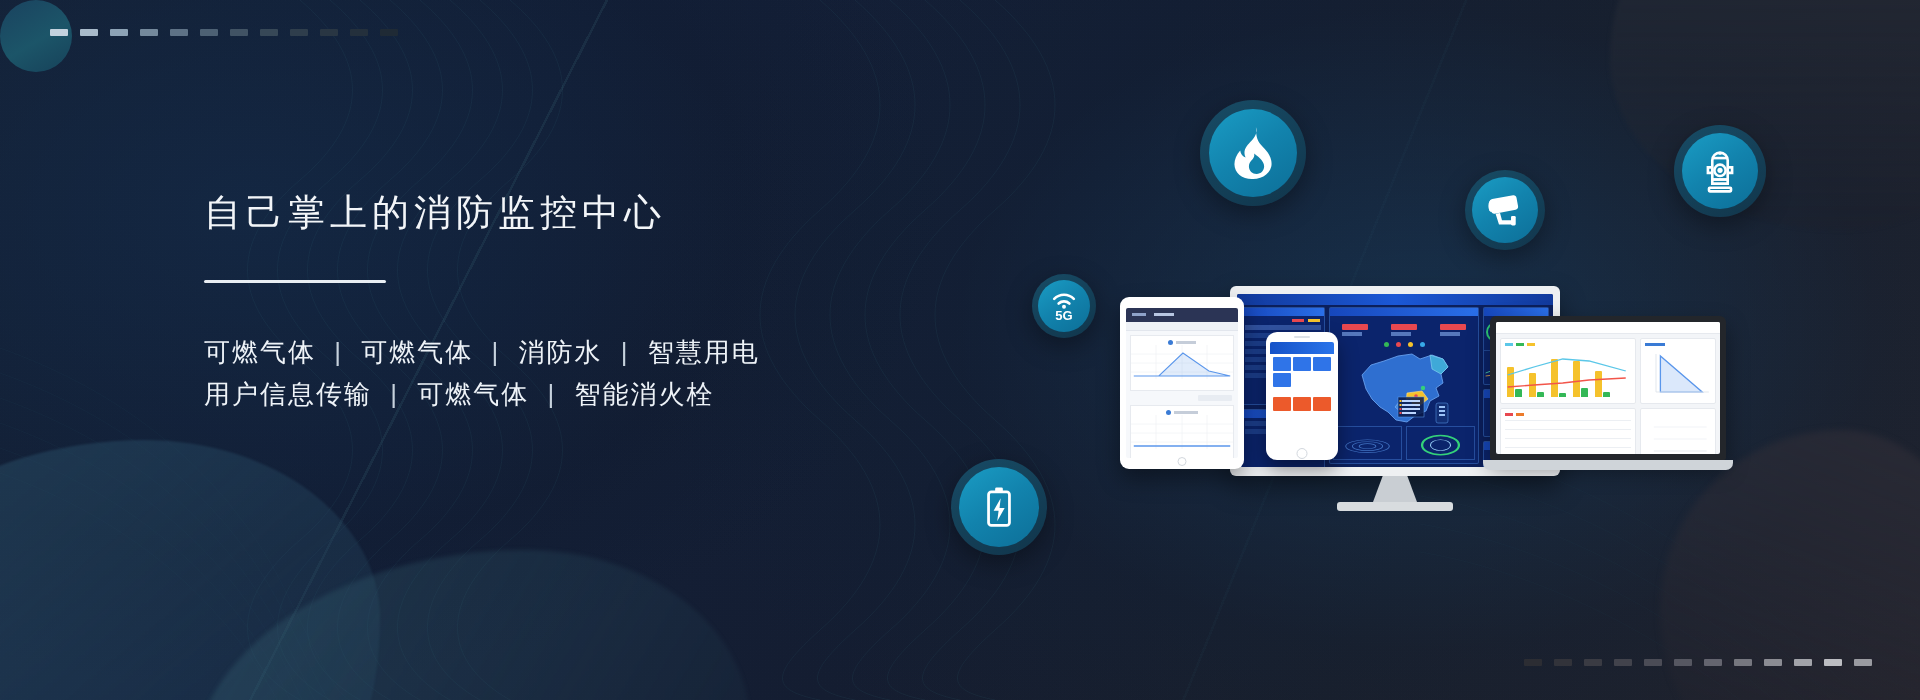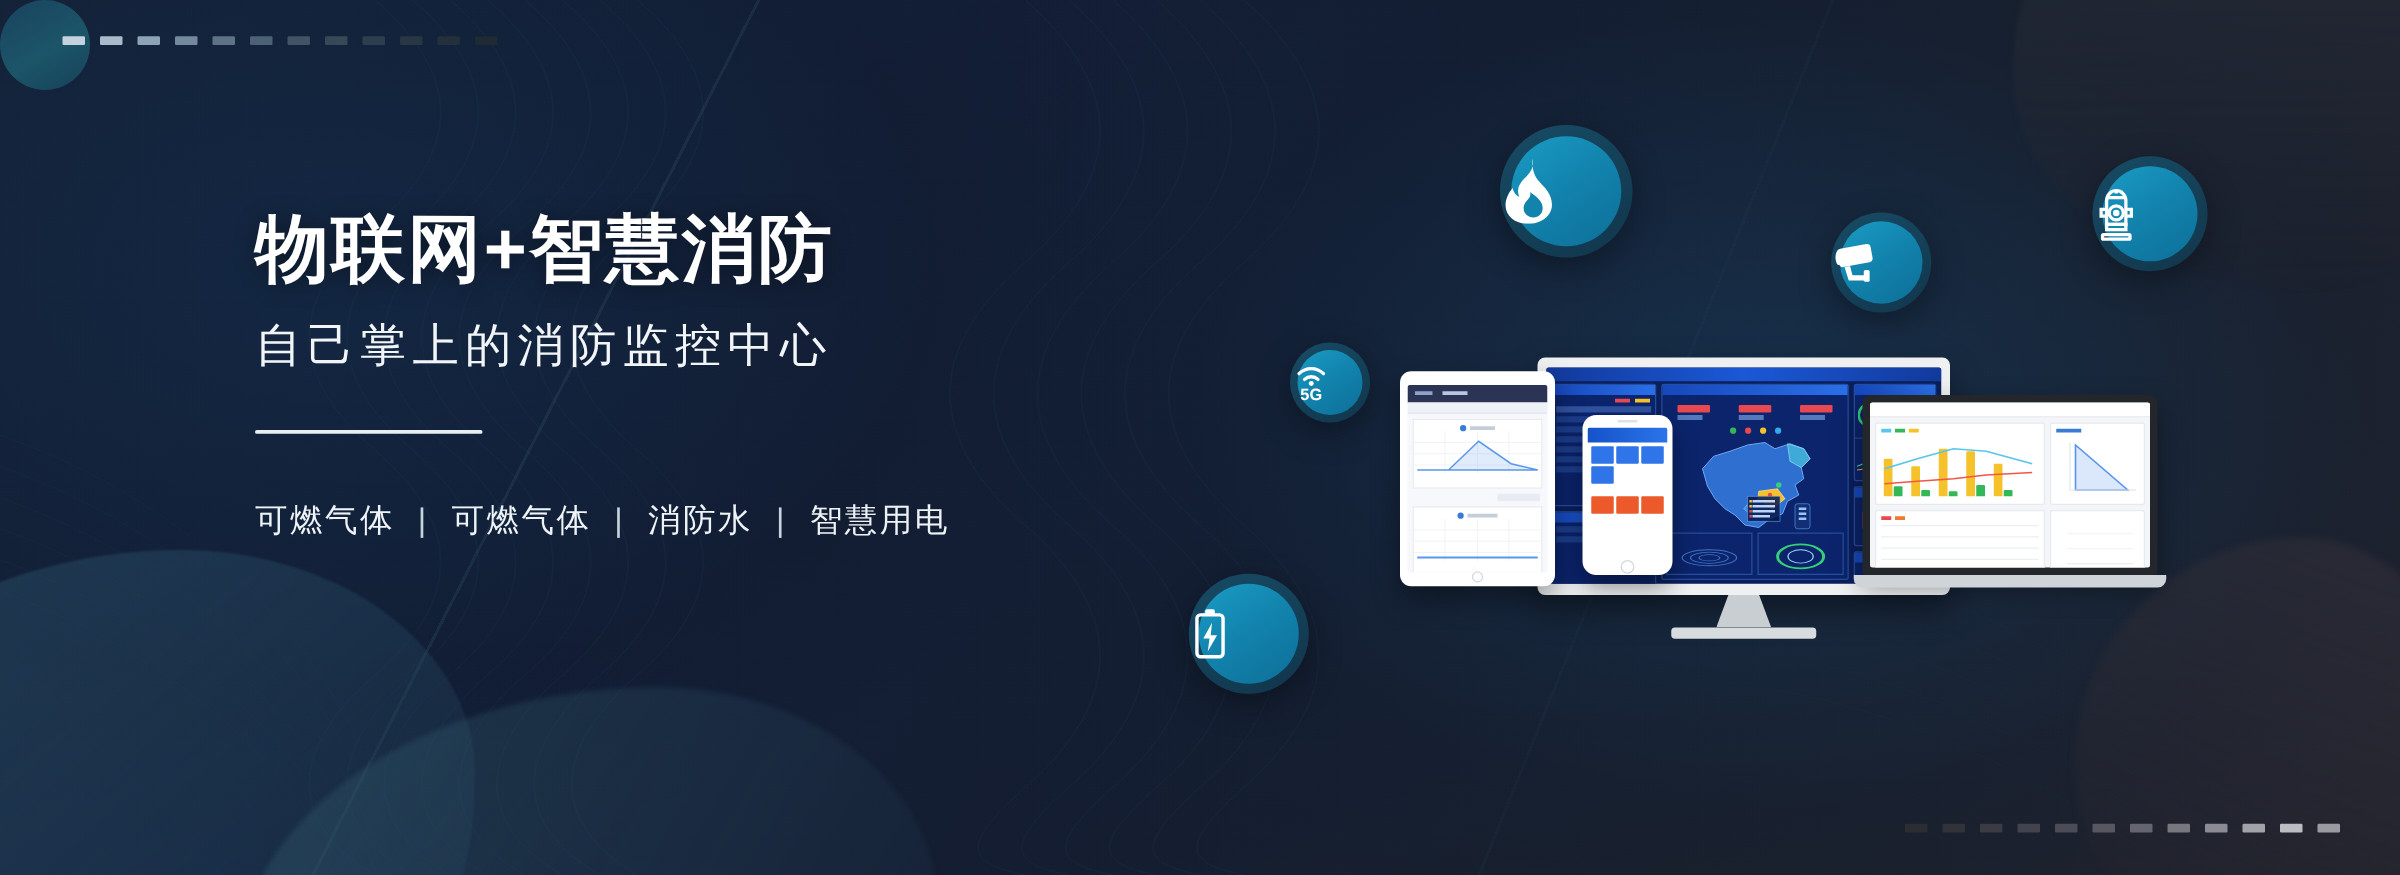--- a/index.html
+++ b/index.html
@@ -90,21 +90,21 @@
   .features{ margin-top:48px; }
   .feat-line{
     font-size:26px; color:#eef3f8; letter-spacing:2px;
     line-height:1.62; white-space:nowrap; font-weight:400;
   }
   .feat-line .sep{ color:#c6d2dd; padding:0 9px; }
 
   
   .bubble{
     position:absolute; border-radius:50%;
-    display:flex; align-items:center; justify-content:flex-start;
+    display:flex; align-items:center; justify-content:center;
   }
   .bubble .ring{
     position:absolute; inset:0; border-radius:50%;
     background:linear-gradient(150deg, rgba(24,78,104,.95), rgba(17,56,78,.9));
     box-shadow:0 8px 26px rgba(0,0,0,.35);
   }
   .bubble .disc{
     position:absolute; border-radius:50%;
     background:linear-gradient(145deg,#1a9cc4 0%,#1283ad 48%,#0d6f98 100%);
   }
@@ -285,33 +285,39 @@
       <i style="background:#565761"></i>
     <i style="background:#64656f"></i>
       <i style="background:#76777f"></i>
       <i style="background:#8b8c93"></i>
     <i style="background:#a2a3a9"></i>
       <i style="background:#bcbdc2"></i>
       <i style="background:#9a9ba1"></i>
   </div>
 
   <div class="copy">
-    <div class="title">物联网+智慧消防</div>
     <div class="subtitle">自己掌上的消防监控中心</div>
     <div class="rule"></div>
 
     <div class="features">
       <div class="feat-line">
         <span>可燃气体</span>
         <span class="sep">|</span>
         <span>可燃气体</span>
         <span class="sep">|</span>
         <span>消防水</span>
         <span class="sep">|</span>
         <span>智慧用电</span>
+      </div>
+      <div class="feat-line">
+        <span>用户信息传输</span>
+        <span class="sep">|</span>
+        <span>可燃气体</span>
+        <span class="sep">|</span>
+        <span>智能消火栓</span>
       </div>
     </div>
   </div>
 
   <div class="bubble bub-flame">
     <div class="ring"></div>
     <div class="disc"></div>
     <svg width="46" height="52" viewBox="0 0 24 28" aria-hidden="true">
       <path d="M13.6 0c.9 3.3-.7 5.6-2.4 7.4-1.8 1.9-3.8 3.7-3.8 6.6 0 .9.2 1.7.6 2.4-1.6-.5-2.6-2-2.9-3.8C3.1 14.8 2 17.6 2 20c0 4.6 4.2 8 9.4 8h.6c5.6 0 10-3.6 10-8.2 0-4.8-3.4-7.6-5.5-10C14.6 7.7 13.5 5.6 13.6 0z"></path>
       <path d="M12.6 14.3c.5 2.1-.9 3-1.8 4.2-.7.9-1 1.8-1 2.8 0 2.4 1.9 4 4.1 4 2.4 0 4.1-1.7 4.1-4.1 0-1.9-1.2-3.2-2.2-4.3-.9-1-2.5-2-3.2-2.6z" fill="#1283ad"></path>

